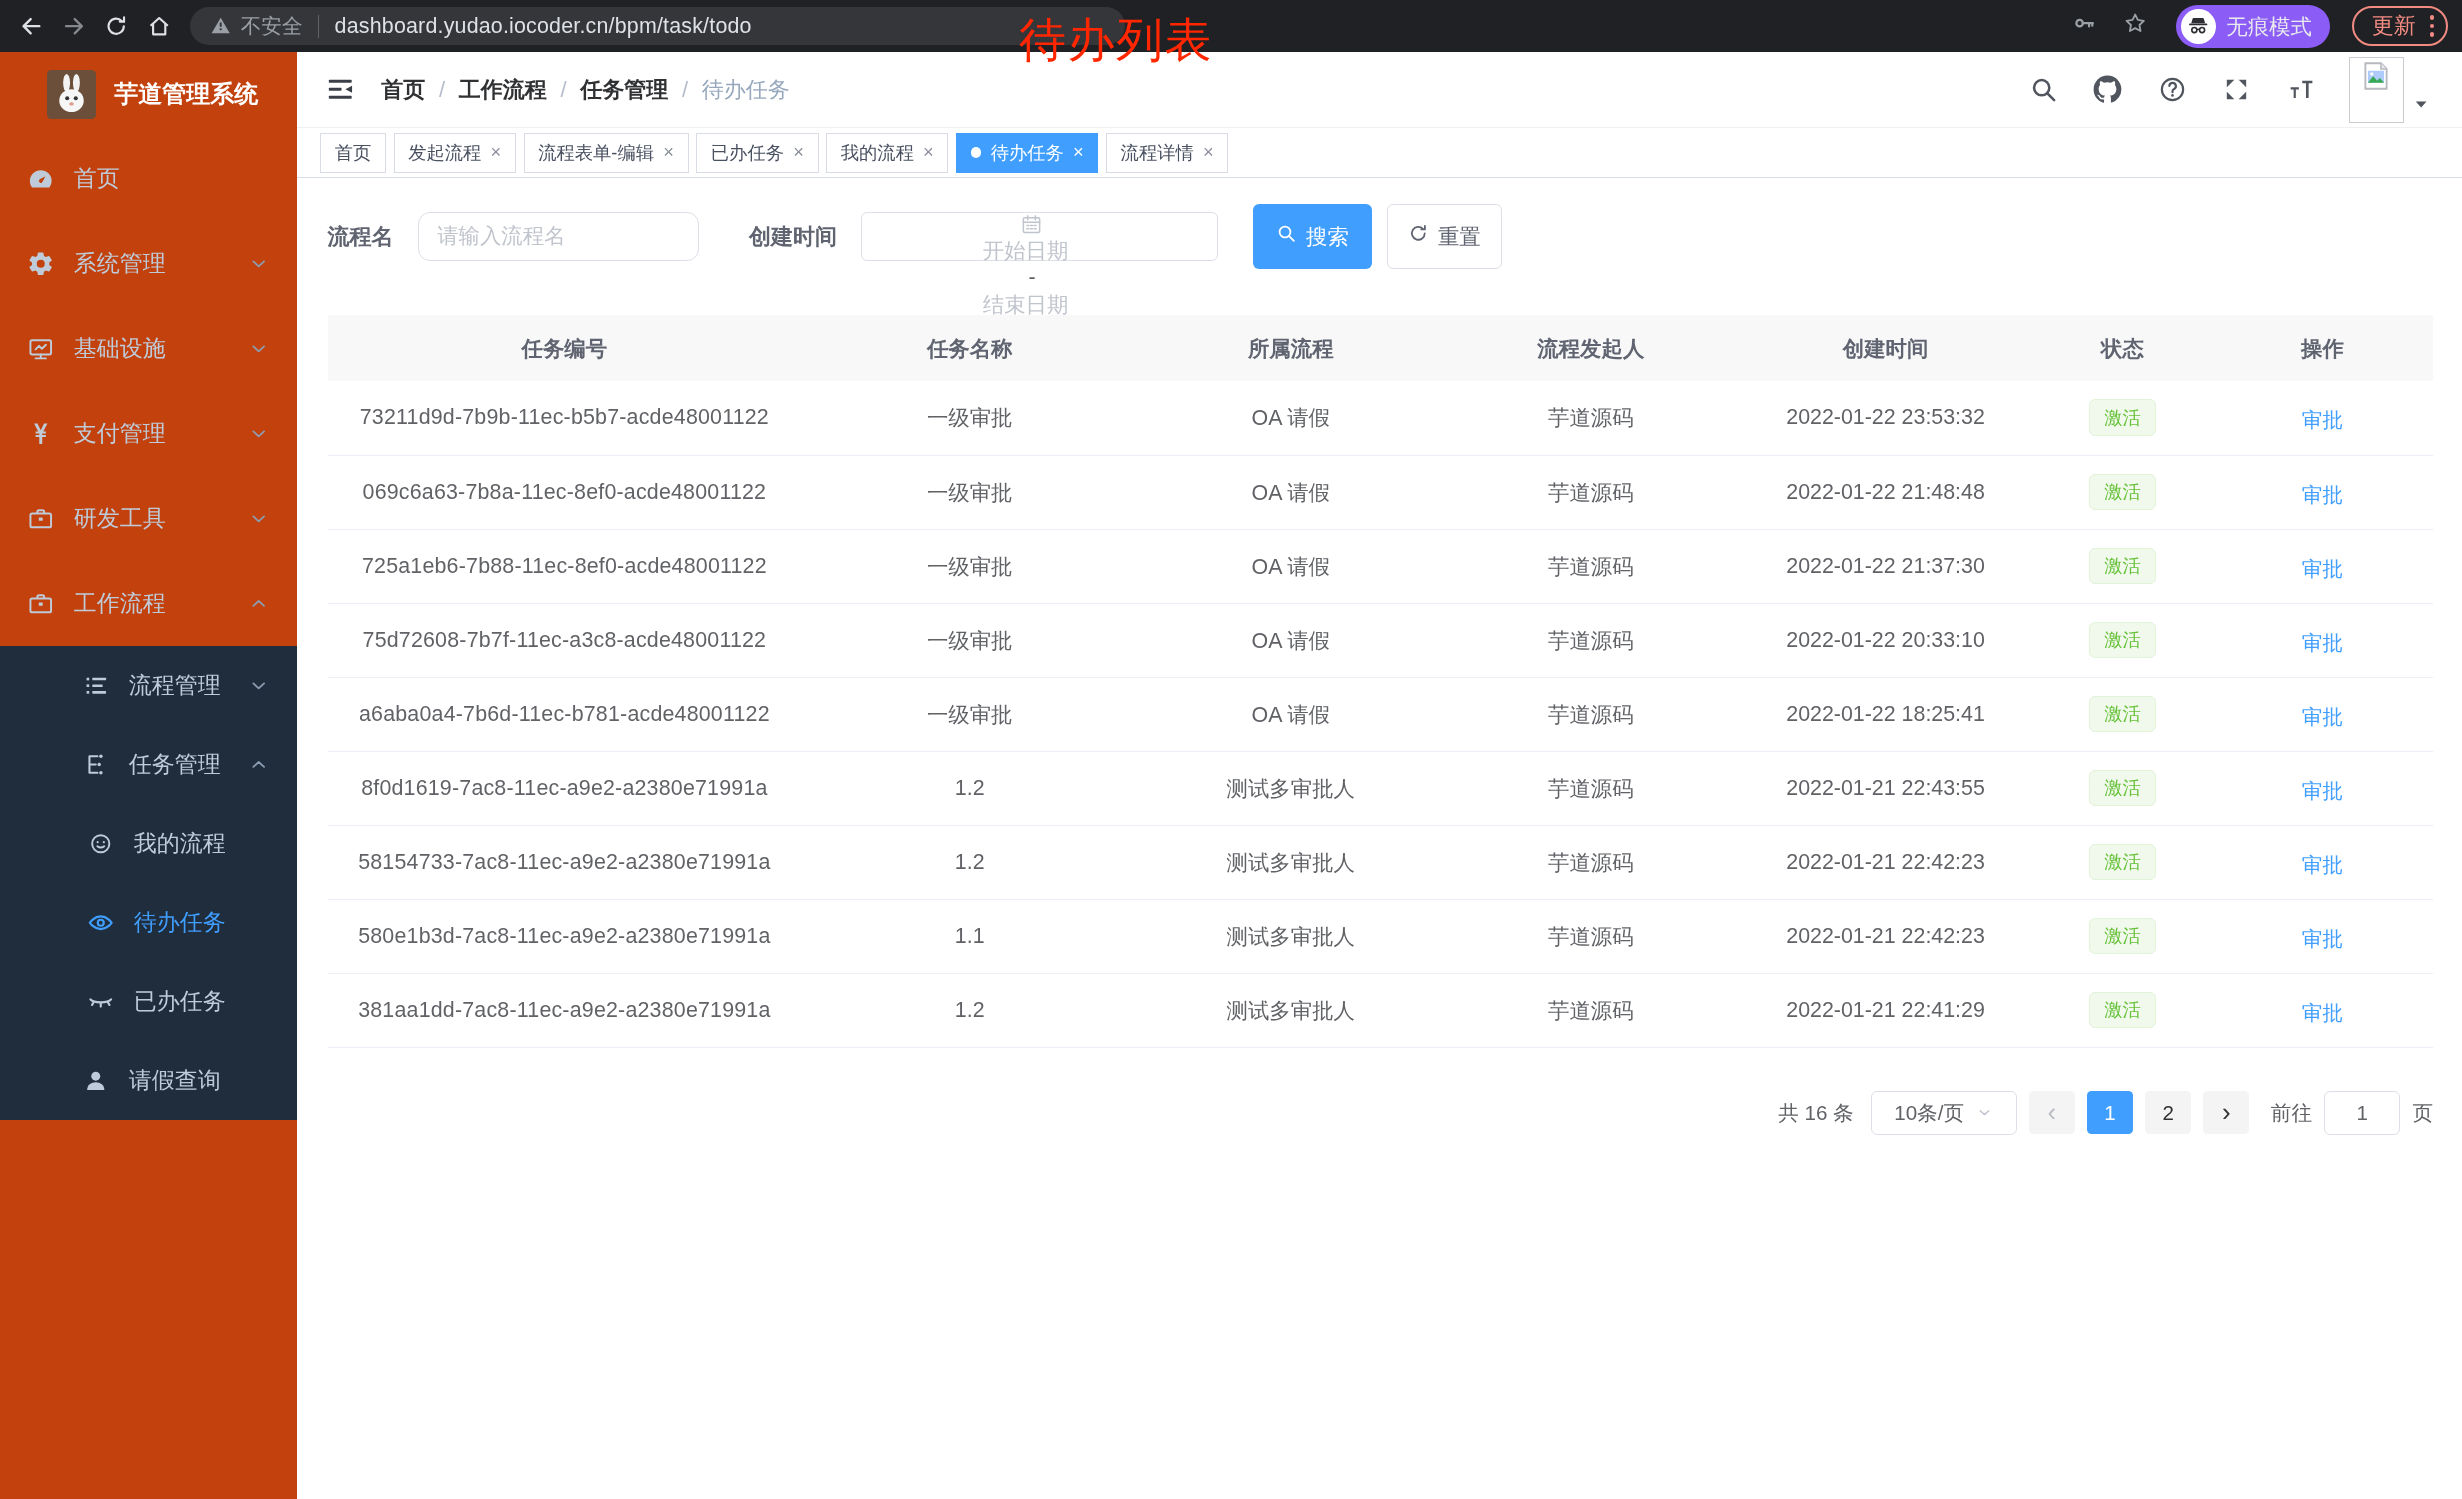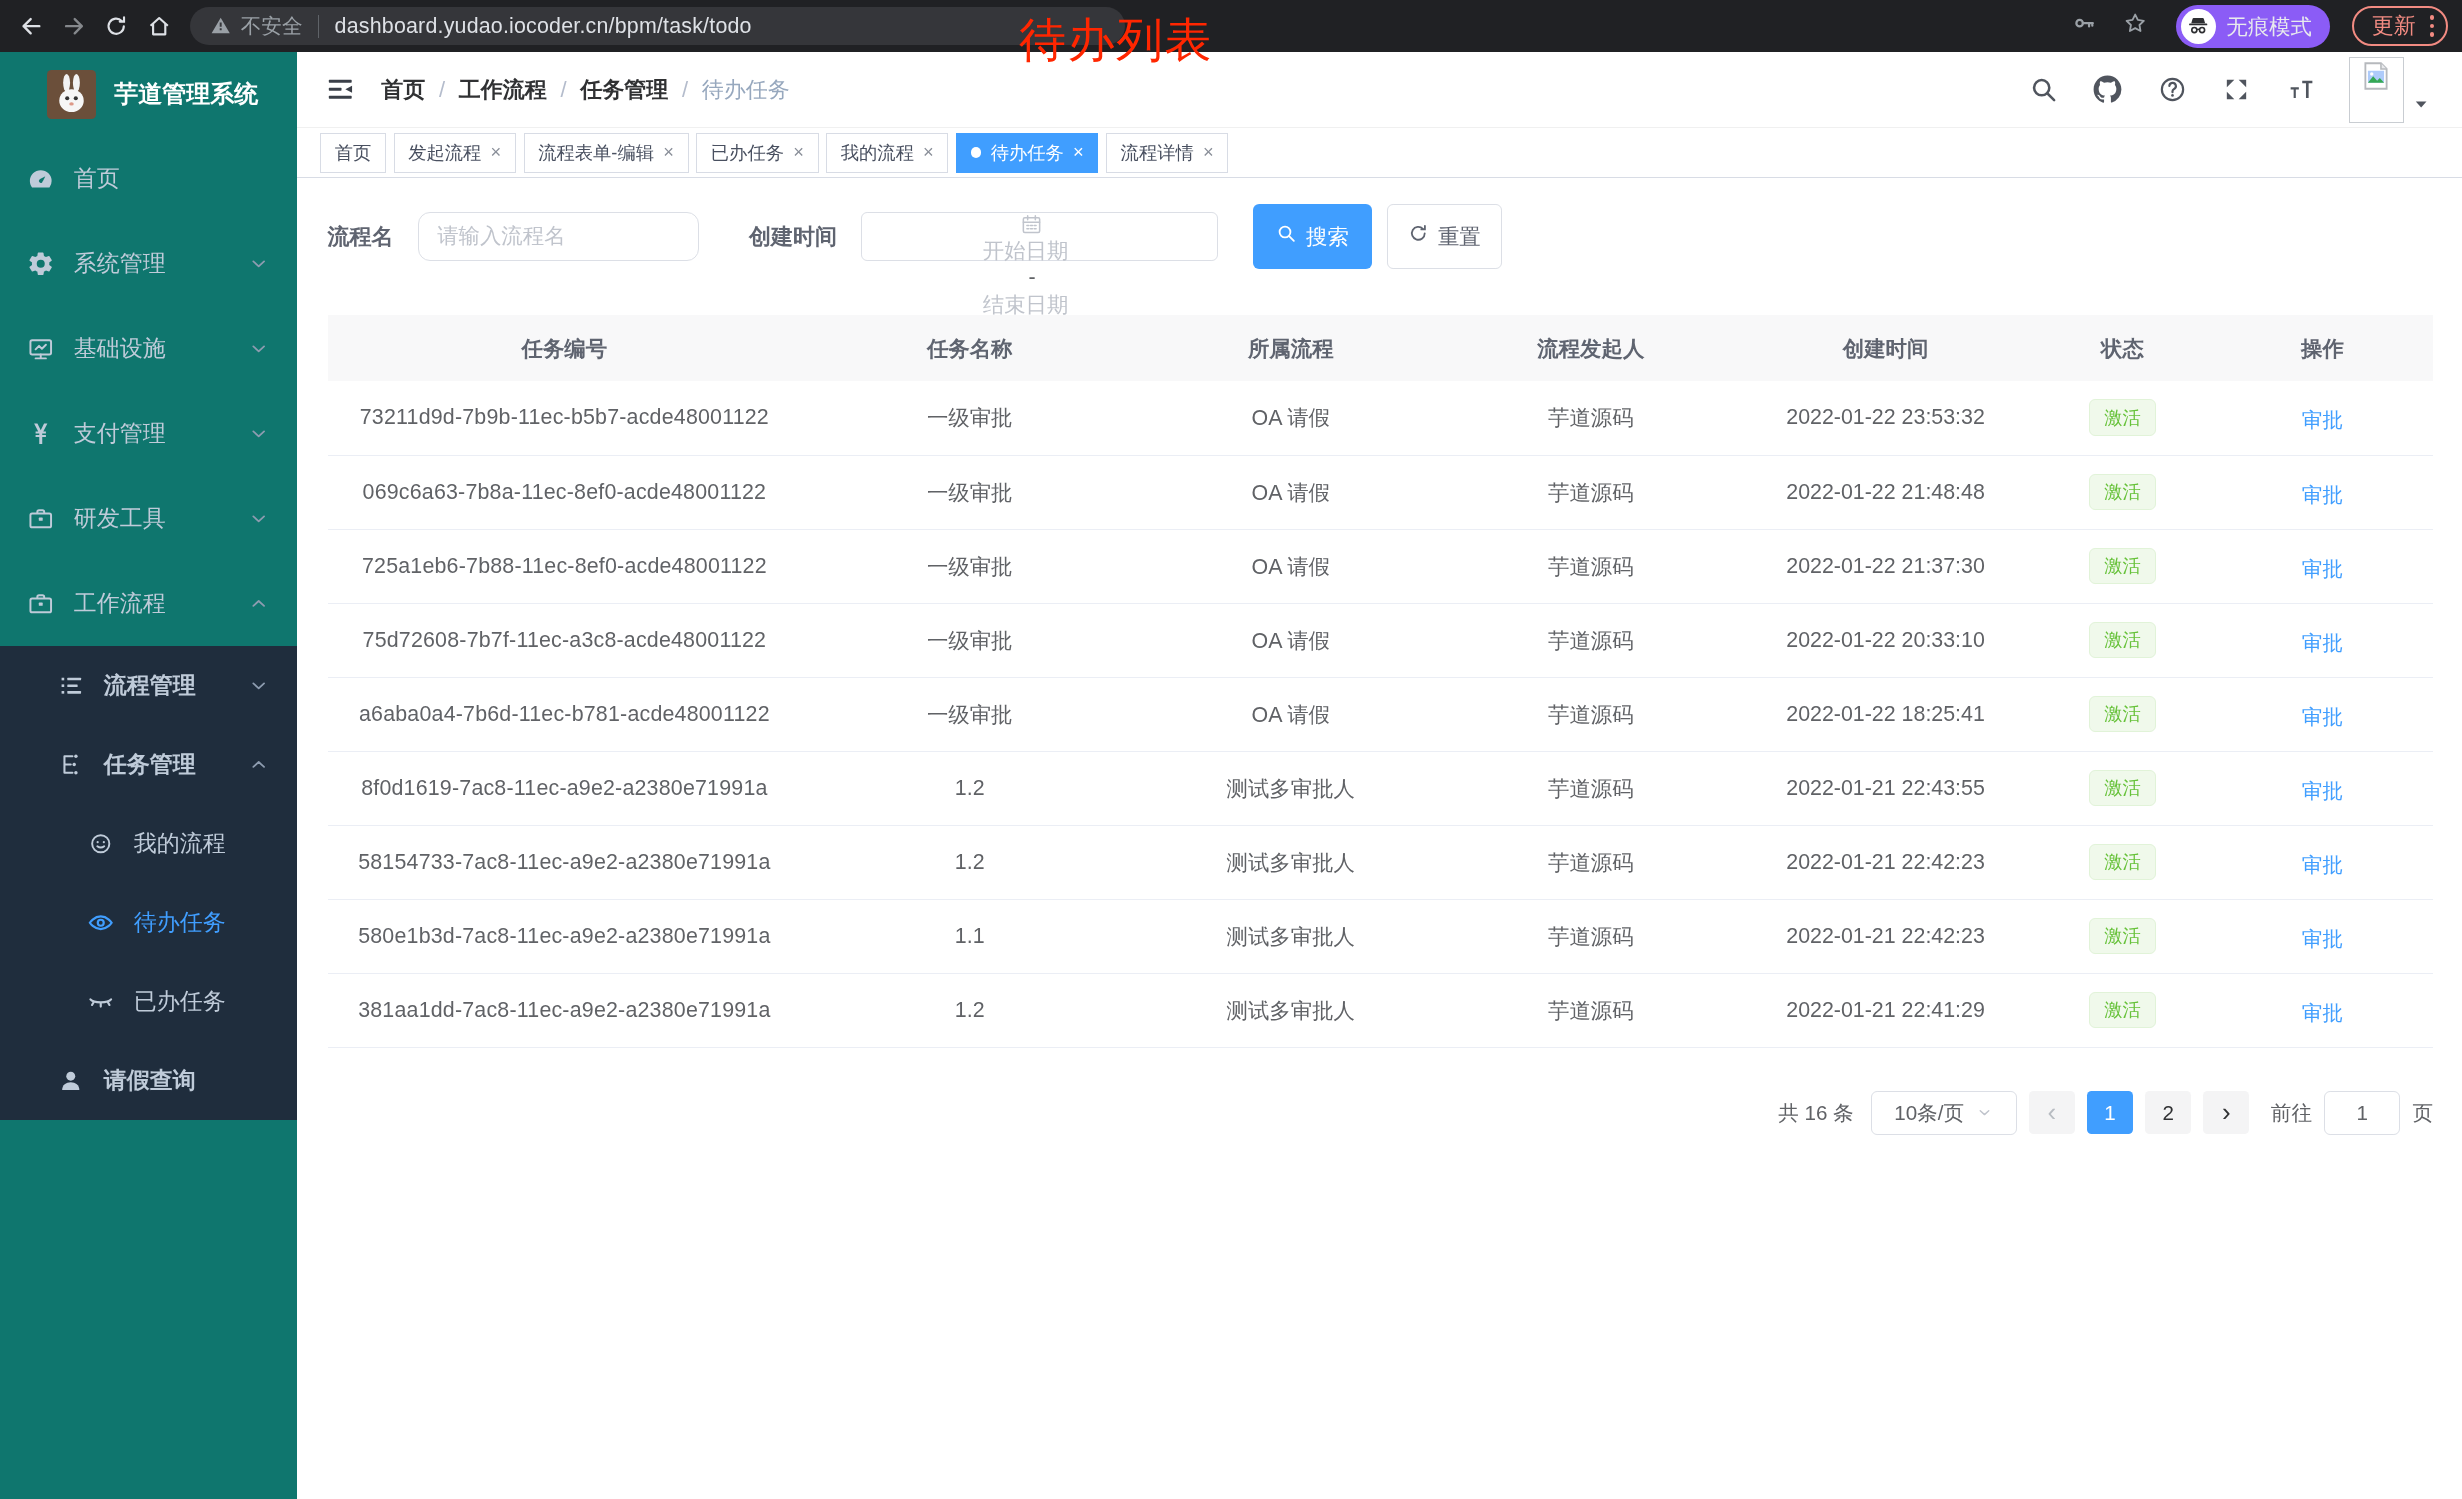--- a/index.html
+++ b/index.html
@@ -35,36 +35,36 @@
   .vdots i { width:4.6px; height:4.6px; border-radius:50%; background:#f28b82; }
 
   
   .annotation { position:absolute; left:1019px; top:9.2px; font-size:47px; font-weight:500;
     z-index:60; pointer-events:none; letter-spacing:1.5px; }
 
   
   .app { display:flex; height:1448px; }
 
   
-  .sidebar { width:297px; background:#0f766e; flex:0 0 auto; overflow:hidden; }
+  .sidebar { width:297px; background:#c2410c; flex:0 0 auto; overflow:hidden; }
   .logo-row { height:84px; display:flex; align-items:center; padding-left:47px; }
   .logo-img { width:49px; height:49px; border-radius:4.6px; overflow:hidden; flex:0 0 auto; }
   .logo-img svg { width:49px; height:49px; display:block; }
   .logo-title { color:#fff; font-weight:700; font-size:24px; margin-left:18.3px; white-space:nowrap; }
   .menu { list-style:none; }
   .menu-item { height:85px; display:flex; align-items:center; color:#bfcbd9;
     font-size:23px; padding:0 27.5px 0 25px; cursor:pointer; white-space:nowrap; }
   .menu-item .mi-icon { width:30.5px; height:30.5px; flex:0 0 auto; margin-right:18.3px;
     display:flex; align-items:center; justify-content:center; }
   .menu-item .mi-icon svg { width:27.5px; height:27.5px; }
   .menu-item .mi-label { flex:1; }
   .menu-item .mi-chevron { width:21.4px; height:21.4px; color:#8d9cb0; }
   .menu-item .mi-chevron svg { width:21.4px; height:21.4px; display:block; }
   .menu-item .mi-chevron.up svg { transform:rotate(180deg); }
-  .menu-item.lv2 { height:79px; padding-left:55px;font-weight:bold; }
+  .menu-item.lv2 { height:79px; padding-left:80px; }
   .menu-item.lv3 { height:79px; padding-left:85px; }
   .menu-item.dark { background:#1f2d3d; }
   .menu-item.active { color:#409eff; }
 
   
   .main { flex:1; display:flex; flex-direction:column; background:#fff; min-width:0; }
   .navbar { height:76px; display:flex; align-items:center; padding:0 30.5px 0 20px;
     border-bottom:0.8px solid #f0f0f0; }
   .hamburger { width:46px; height:46px; display:flex; align-items:center; justify-content:center;
     color:#3a3f48; cursor:pointer; }

